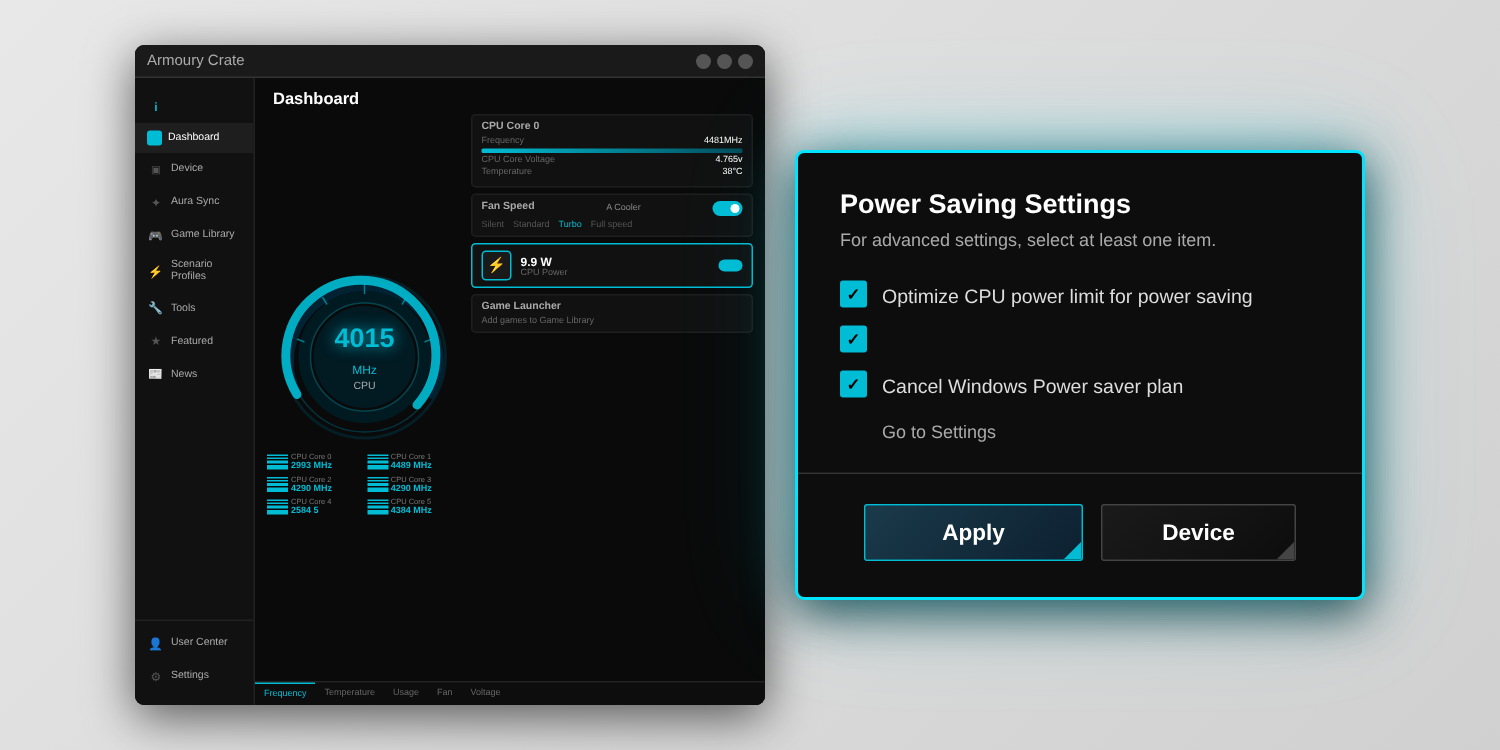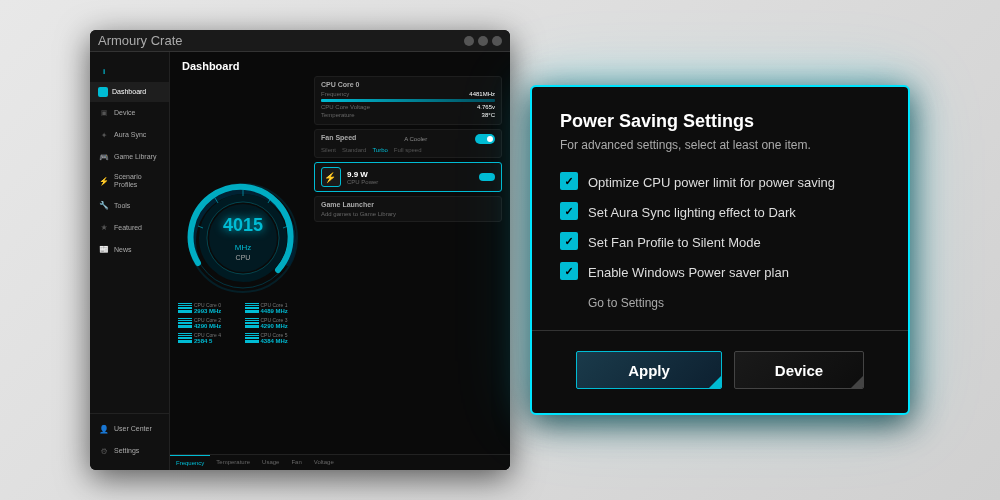--- a/index.html
+++ b/index.html
@@ -43,21 +43,21 @@
       background: #1a1a1a;
       height: 22px;
       display: flex;
       align-items: center;
       padding: 0 8px;
       border-bottom: 1px solid #333;
     }
 
     .title-bar-text {
       color: #aaa;
-      font-size: 13px;
+      font-size: 10px;
     }
 
     .title-bar-controls {
       margin-left: auto;
       display: flex;
       gap: 4px;
     }
 
     .tb-btn {
       width: 10px;
@@ -768,29 +768,24 @@
         <h2 class="dialog-title">Power Saving Settings</h2>
         <p class="dialog-subtitle">For advanced settings, select at least one item.</p>
 
         <div class="checkbox-list">
           <div class="checkbox-item">
             <div class="checkbox-box"></div>
             <span class="checkbox-text">Optimize CPU power limit for power saving</span>
           </div>
           <div class="checkbox-item">
             <div class="checkbox-box"></div>
-            <span class="checkbox-text">Set Aura Sync lighting effect to Dark</span>
           </div>
           <div class="checkbox-item">
             <div class="checkbox-box"></div>
-            <span class="checkbox-text">Set Fan Profile to Silent Mode</span>
-          </div>
-          <div class="checkbox-item">
-            <div class="checkbox-box"></div>
-            <span class="checkbox-text">Enable Windows Power saver plan</span>
+            <span class="checkbox-text">Cancel Windows Power saver plan</span>
           </div>
         </div>
 
         <div class="goto-settings">Go to Settings</div>
 
         <div class="dialog-divider"></div>
 
         <div class="dialog-buttons">
           <button class="btn-apply">Apply</button>
           <button class="btn-cancel">Device</button>

